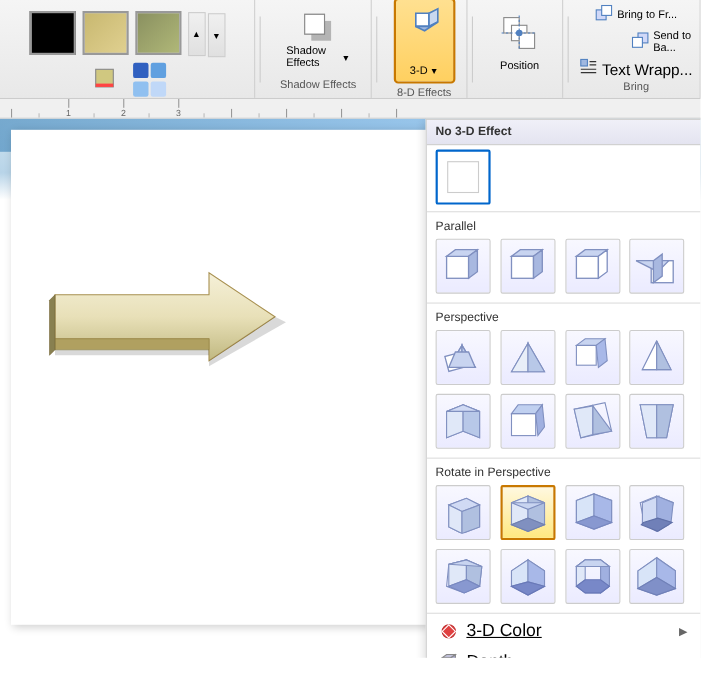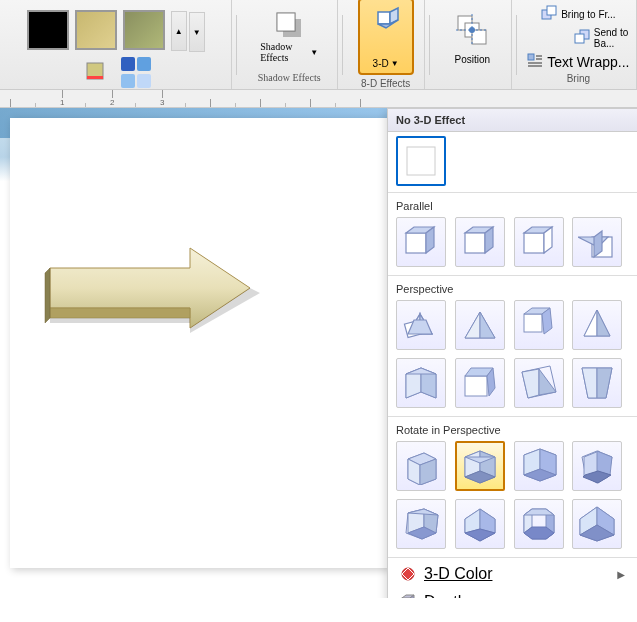--- a/index.html
+++ b/index.html
@@ -53,21 +53,20 @@
 
     .shape-scroll {
       display: flex;
       align-items: center;
       gap: 2px;
     }
 
     
     .shadow-section {
       width: 100px;
-      font-family: Liberation Serif, serif;
     }
     .shadow-btn {
       display: flex;
       flex-direction: column;
       align-items: center;
       padding: 4px 10px;
       cursor: pointer;
       border: 1px solid transparent;
       border-radius: 3px;
     }

